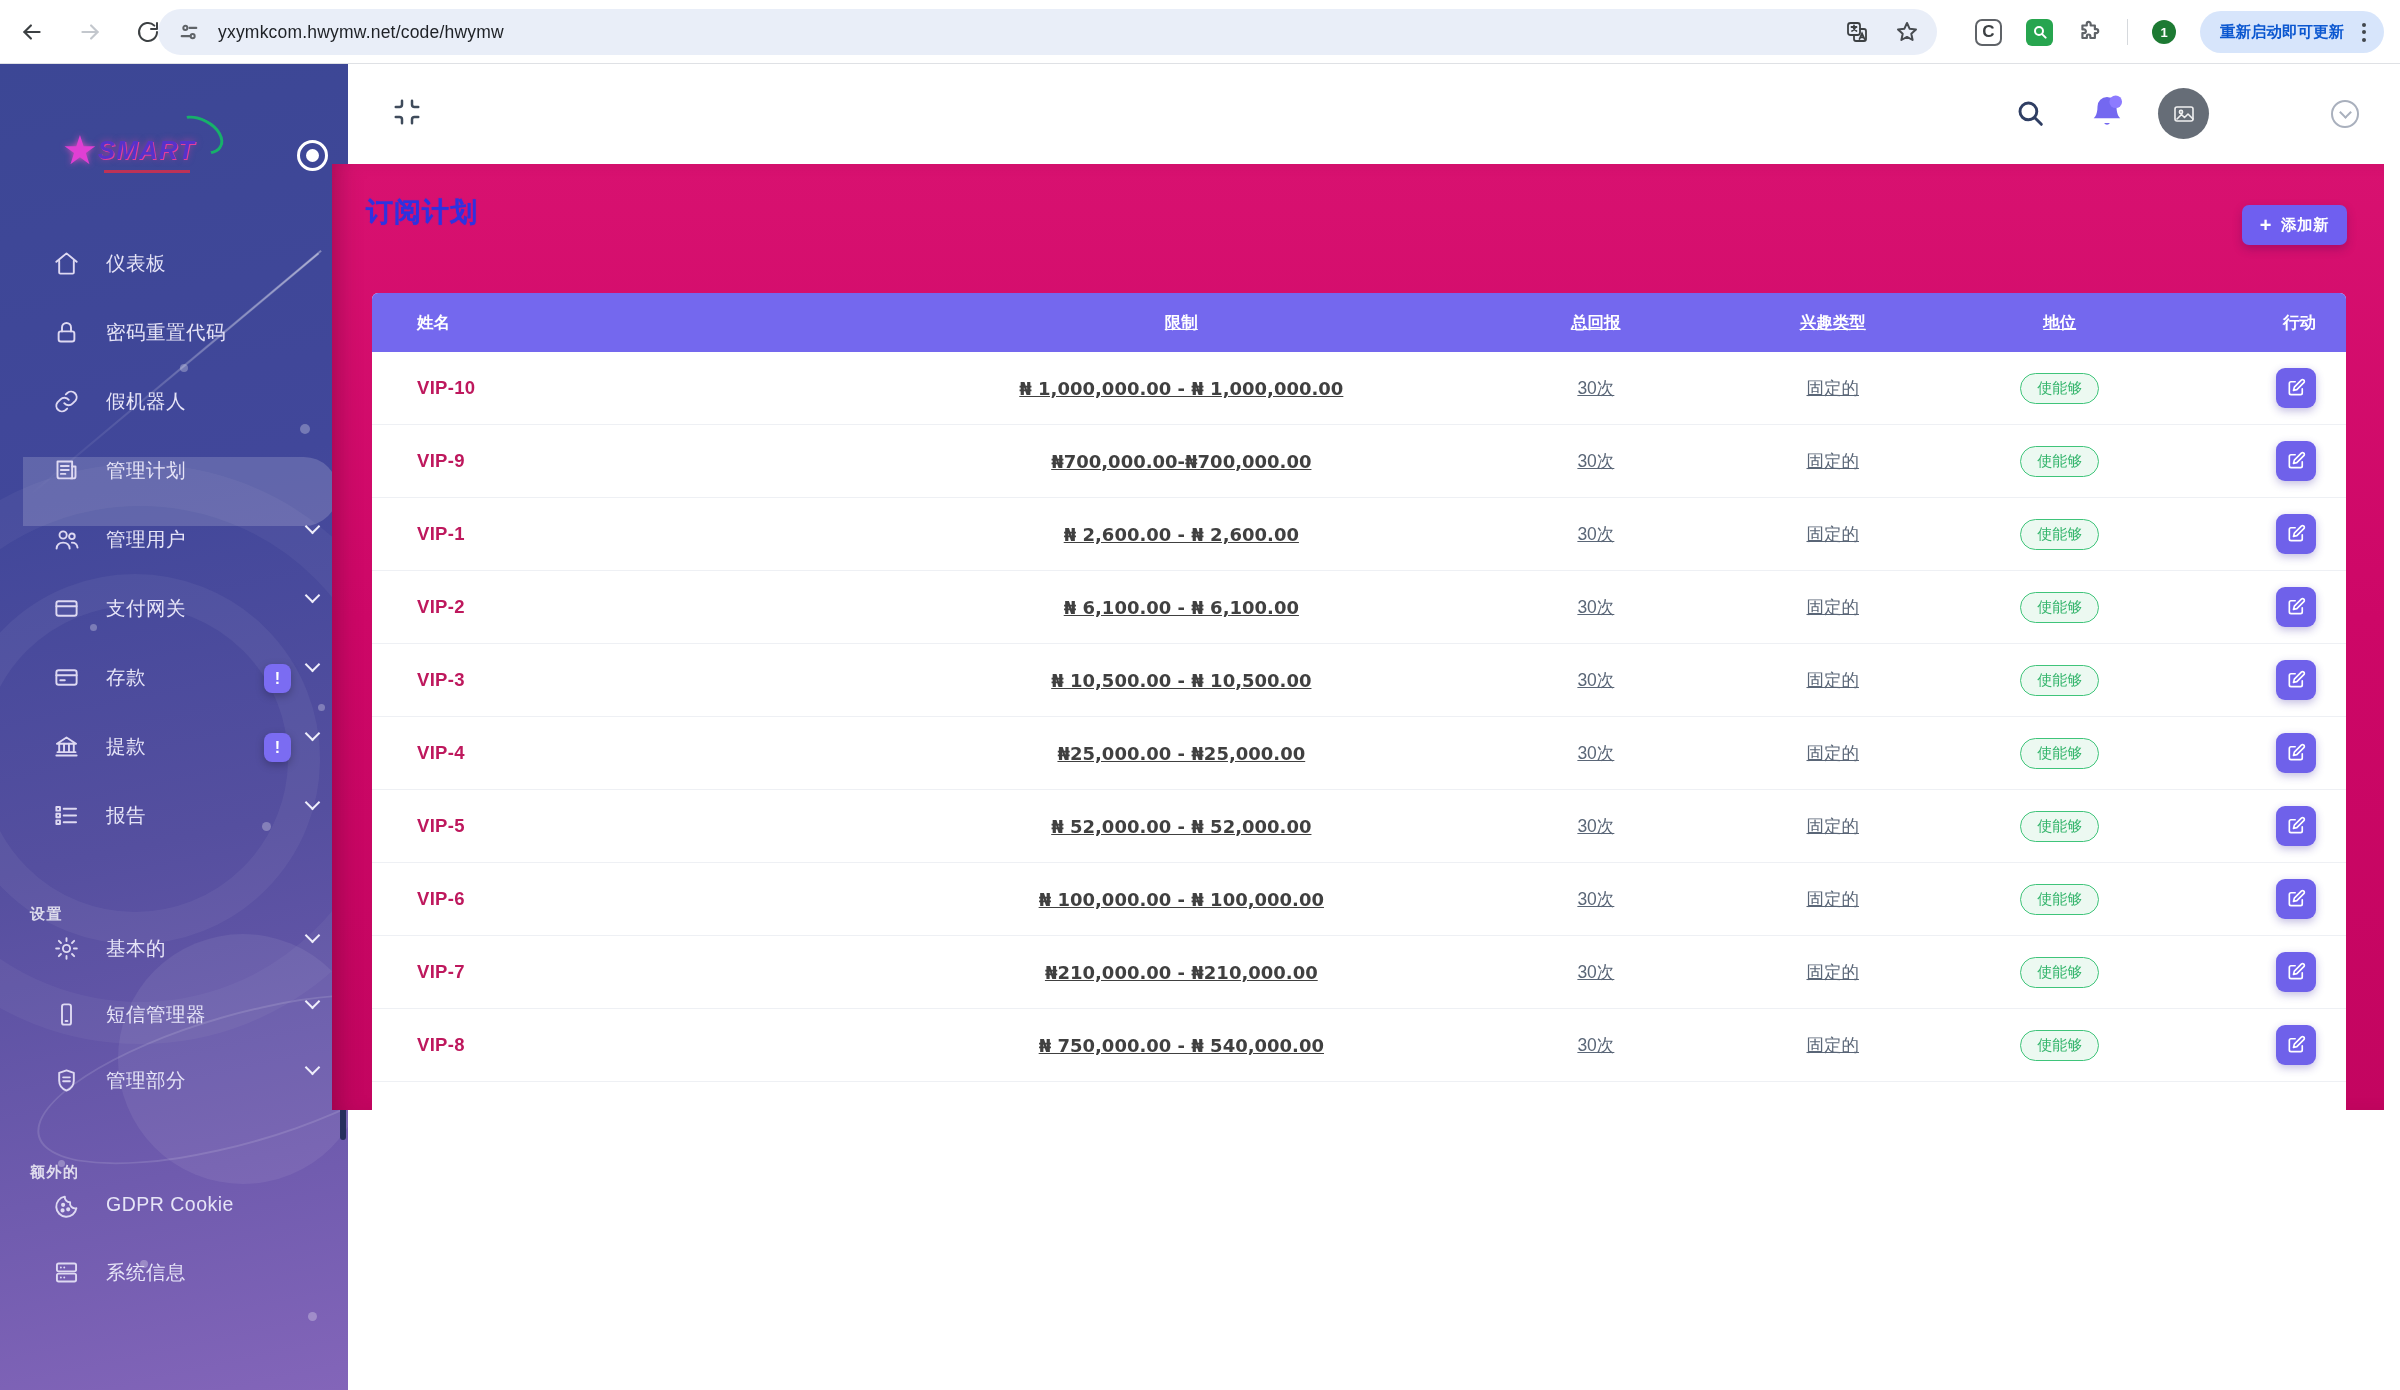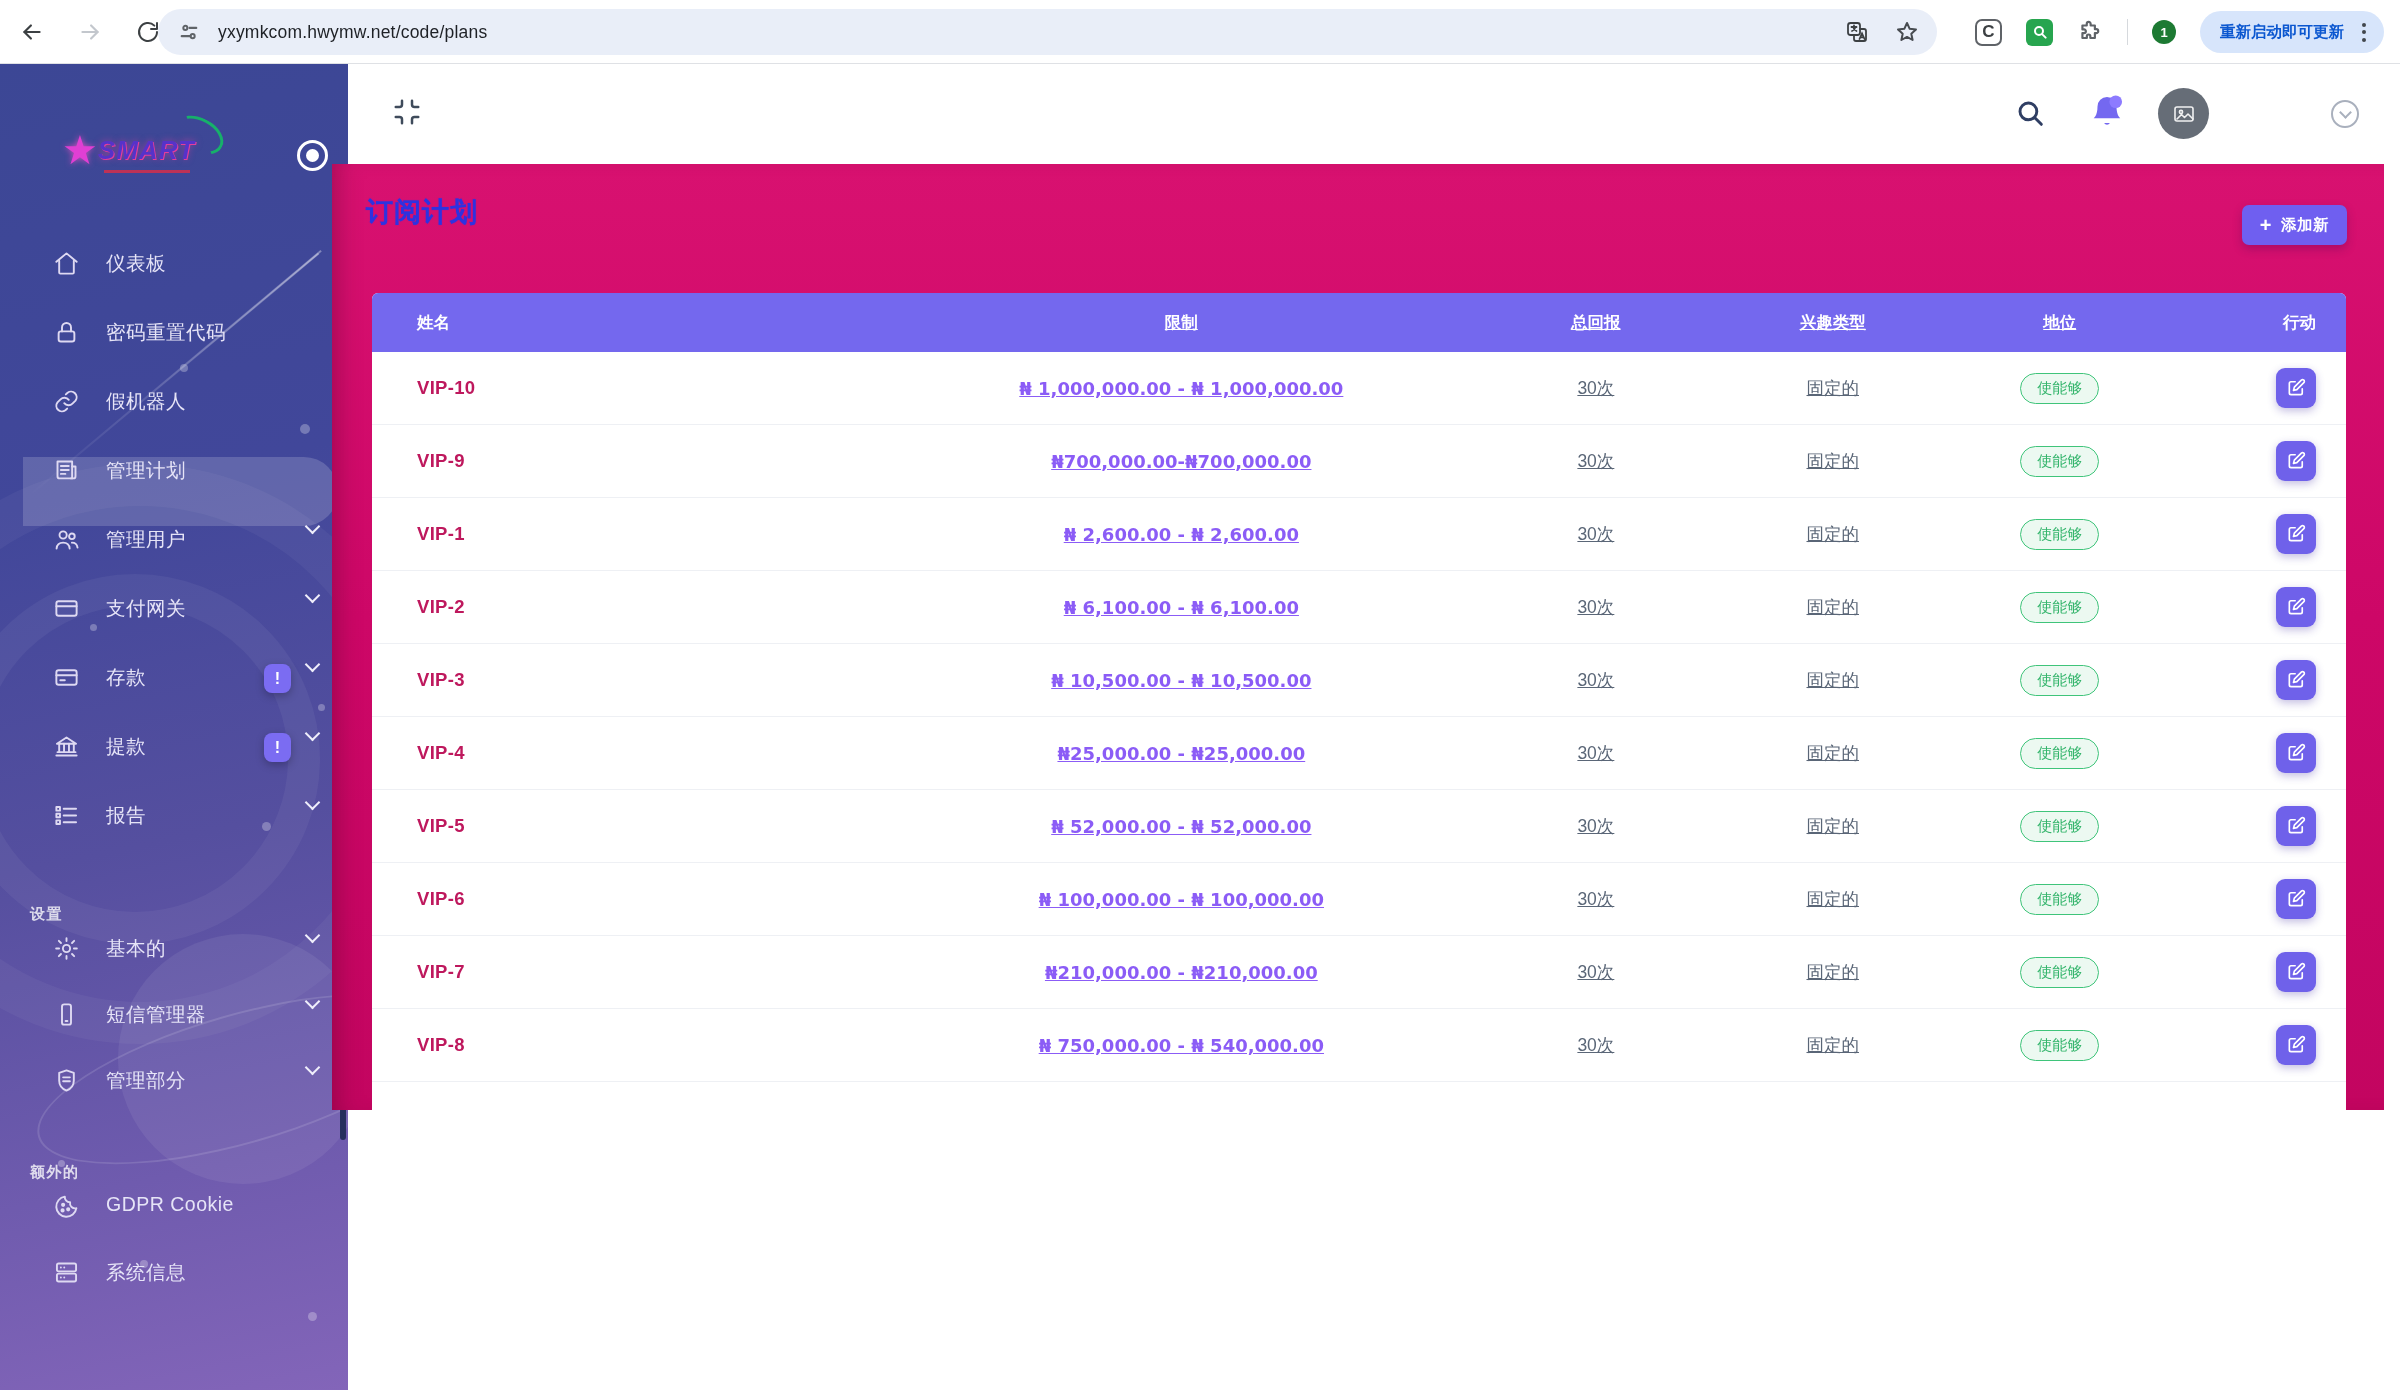--- a/index.html
+++ b/index.html
@@ -106,21 +106,21 @@
   .card { position:absolute; left:40px; top:129px; width:1974px; background:#fff; border-radius:6px; overflow:hidden; }
   .t-head { display:grid; grid-template-columns:26% 30% 12% 12% 11% 9%; align-items:center; height:59px;
     background:#7468ee; color:#fff; font-size:16.5px; font-weight:bold; }
   .t-row { display:grid; grid-template-columns:26% 30% 12% 12% 11% 9%; align-items:center; height:73px;
     border-bottom:1px solid #eef0f4; background:#fff; }
   .th, .td { white-space:nowrap; }
   .c-name { padding-left:45px; text-align:left; }
   .c-mid { text-align:center;text-decoration:underline; }
   .c-act { display:flex; justify-content:flex-end; padding-right:30px; }
   .td.c-name { font-size:18.5px; font-weight:bold; color:#be185d; letter-spacing:.3px; }
-  .td.c-limit { font-family:"DejaVu Sans","Liberation Sans",sans-serif; font-size:18px; font-weight:600; color:#8b5cf6; }
+  .td.c-limit { font-family:"DejaVu Sans","Liberation Sans",sans-serif; font-size:18px; font-weight:600; color:#404040; }
   .td.c-plain { font-size:17.5px; color:#5a6677; }
   .status-badge { display:inline-block; padding:5px 16px; border:1.6px solid #3fc47a; background:#ecf9f1;
     color:#34b56c; border-radius:999px; font-size:15px; }
   .edit-btn { width:40px; height:40px; border:none; border-radius:9px; background:#6f61ea; display:flex;
     align-items:center; justify-content:center; cursor:pointer; box-shadow:0 3px 8px rgba(60,40,160,.3); }
   .card-foot { height:74px; background:#fff; }
 </style>
 </head>
 <body>
 
@@ -146,21 +146,21 @@
 
   <div class="url-pill">
     <span class="site-info">
       <svg width="22" height="22" viewBox="0 0 24 24" fill="none" stroke="currentColor" stroke-width="2.2" stroke-linecap="round">
           <circle cx="8" cy="7.5" r="2.2"></circle>
           <path d="M12.5 7.5H20"></path>
           <circle cx="16" cy="16.5" r="2.2"></circle>
           <path d="M4 16.5h9.5"></path>
         </svg>
     </span>
-    <span class="url-text">yxymkcom.hwymw.net/code/plans</span>
+    <span class="url-text">yxymkcom.hwymw.net/code/hwymw</span>
     <span class="pill-right">
       <span>
         <svg width="24" height="24" viewBox="0 0 24 24" fill="none" stroke="#3c4043" stroke-width="1.8" stroke-linecap="round">
             <rect x="3" y="3" width="12" height="12" rx="2.5"></rect>
             <path d="M6.5 7h5M9 5.5V7M7 11c1.5-.6 3-2 3.4-4M11.5 11C10 10.4 8.6 9 8.2 7"></path>
             <path d="M15 9h4a2 2 0 0 1 2 2v8a2 2 0 0 1-2 2h-8a2 2 0 0 1-2-2v-4"></path>
             <path d="m14.5 19 2.5-5.5L19.5 19M15.4 17.3h3.2"></path>
           </svg>
       </span>
       <span class="star-ico">

